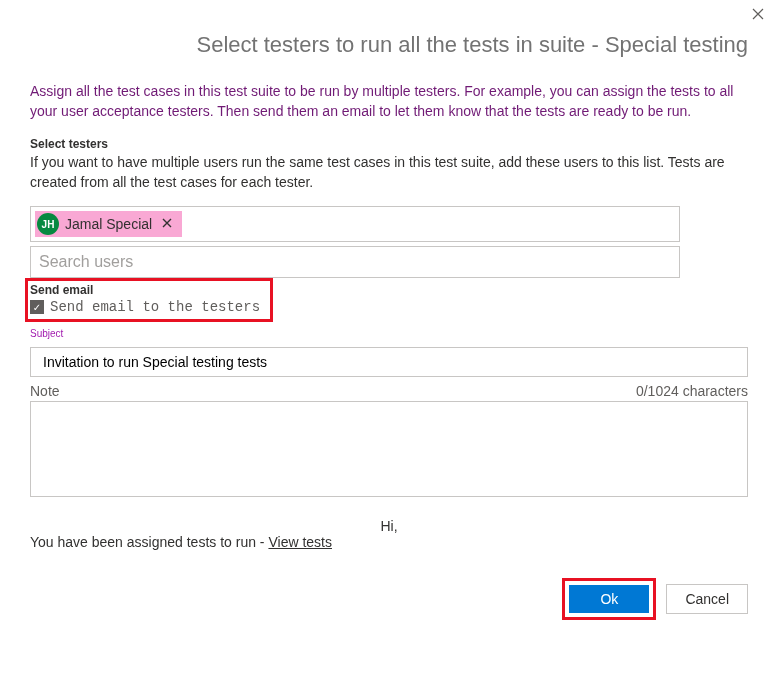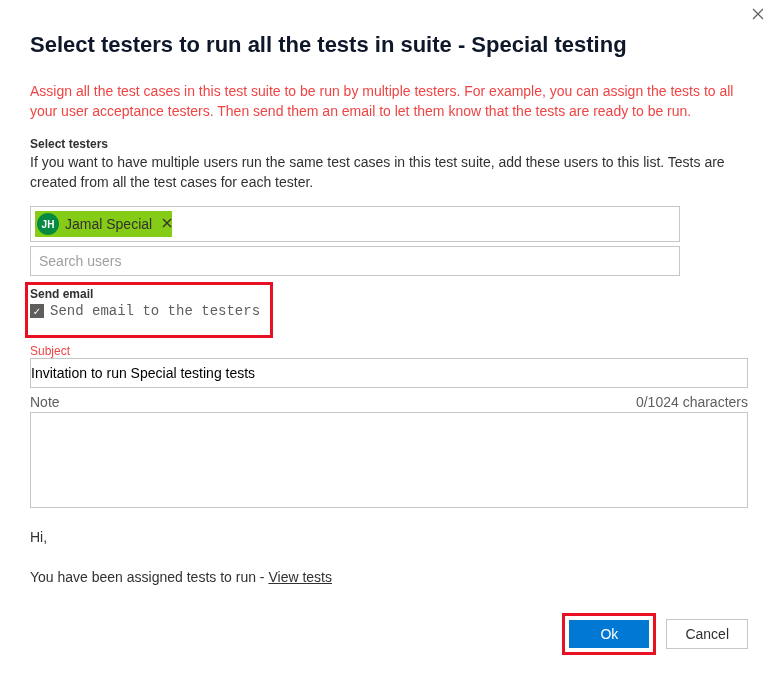--- a/index.html
+++ b/index.html
@@ -20,28 +20,29 @@
       position: absolute;
       top: 8px;
       right: 14px;
       cursor: pointer;
       font-size: 14px;
       color: #605e5c;
       line-height: 1;
     }
     .dialog-title {
       font-size: 22px;
-      font-weight: 700;
-      color: #0f172a;
+      font-weight: 400;
+      color: #737373;
       margin-bottom: 24px;
       margin-top: 14px;
+      text-align: right;
     }
     .intro-text {
       font-size: 14px;
-      color: #ef4444;
+      color: #701a75;
       line-height: 1.4;
       margin-bottom: 16px;
     }
     .section-heading {
       font-weight: 600;
       font-size: 12px;
       margin-bottom: 2px;
     }
     .section-help {
       font-size: 14px;
@@ -51,22 +52,22 @@
     }
     .tester-tag-container {
       border: 1px solid #c8c6c4;
       padding: 4px;
       margin-bottom: 4px;
       width: 650px;
     }
     .tester-tag {
       display: inline-flex;
       align-items: center;
-      background: #84cc16;
-      padding: 2px 0 2px 2px;
+      background: #f9a8d4;
+      padding: 2px 10px 2px 2px;
       gap: 6px;
       font-size: 14px;
     }
     .avatar {
       width: 22px;
       height: 22px;
       border-radius: 50%;
       background: #068940;
       color: #fff;
       display: inline-flex;
@@ -78,33 +79,32 @@
     .tag-remove {
       cursor: pointer;
       font-size: 12px;
       color: #323130;
       margin-left: 4px;
     }
     .search-users {
       border: 1px solid #c8c6c4;
       width: 650px;
       padding: 6px 8px;
-      font-size: 14px;
+      font-size: 16px;
       color: #a19f9d;
-      margin-bottom: 6px;
     }
     .remove-note {
       font-size: 14px;
       line-height: 1.4;
       margin-bottom: 12px;
     }
     .highlight-box {
       border: 3px solid #e81123;
       display: inline-block;
-      padding: 2px 10px 16px 2px;
+      padding: 2px 10px 4px 2px;
       margin-left: -5px;
       margin-bottom: 6px;
     }
     .checkbox-row {
       display: flex;
       align-items: center;
       gap: 6px;
       margin-top: 2px;
     }
     .checkbox {
@@ -116,28 +116,28 @@
       justify-content: center;
       color: #fff;
       font-size: 10px;
     }
     .checkbox-label {
       color: #605e5c;
       font-size: 14px;
       font-family: Liberation Mono, monospace;
     }
     .field-label {
-      color: #ef4444;
-      font-size: 12px;
-      margin-bottom: 0;
+      color: #a21caf;
+      font-size: 10px;
+      margin-bottom: 8px;
     }
     .subject-input {
       width: 100%;
       border: 1px solid #c8c6c4;
-      padding: 6px 0;
+      padding: 6px 12px;
       font-size: 14px;
       font-family: inherit;
       margin-bottom: 6px;
     }
     .note-header {
       display: flex;
       justify-content: space-between;
       font-size: 14px;
       color: #605e5c;
       margin-bottom: 2px;
@@ -147,21 +147,22 @@
       width: 100%;
       height: 96px;
       border: 1px solid #c8c6c4;
       padding: 6px 8px;
       font-size: 14px;
       font-family: inherit;
       resize: none;
       margin-bottom: 18px;
     }
     .preview-greeting {
-      margin-bottom: 24px;
+      margin-bottom: 0;
+      text-align: center;
     }
     .preview-body {
       margin-bottom: 28px;
     }
     .preview-link {
       text-decoration: underline;
       color: #323130;
       cursor: pointer;
     }
     .button-row {

